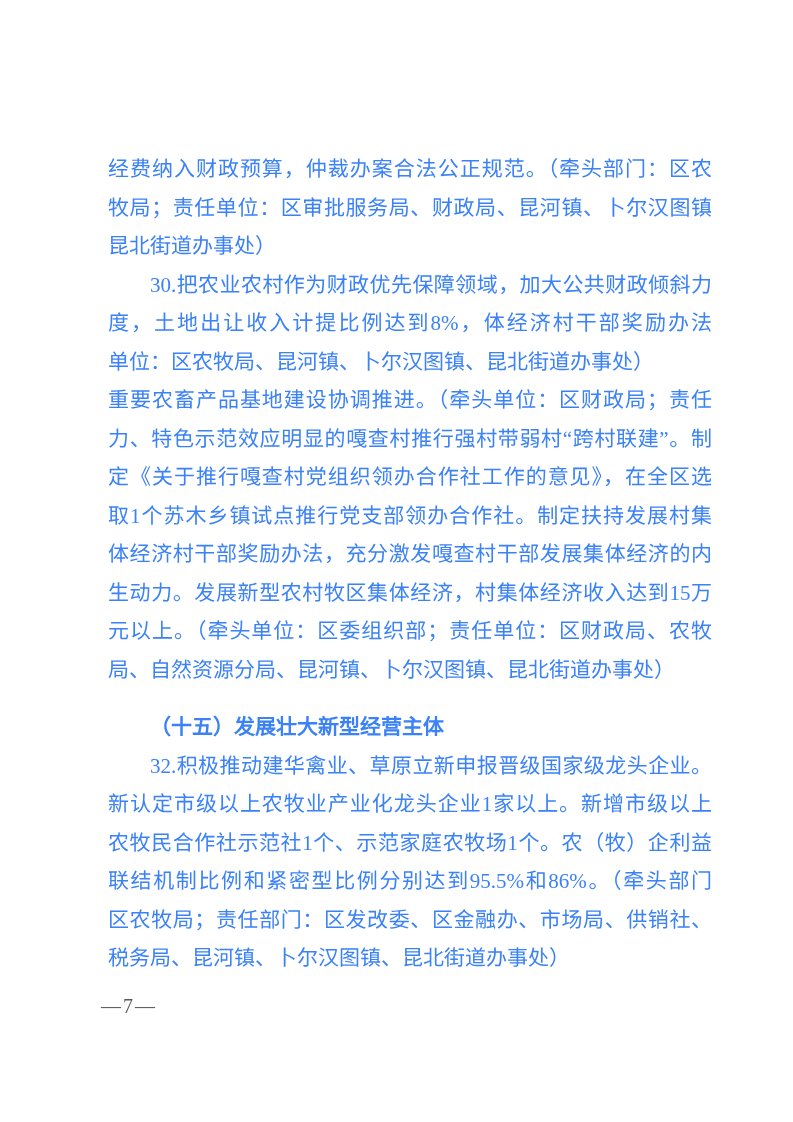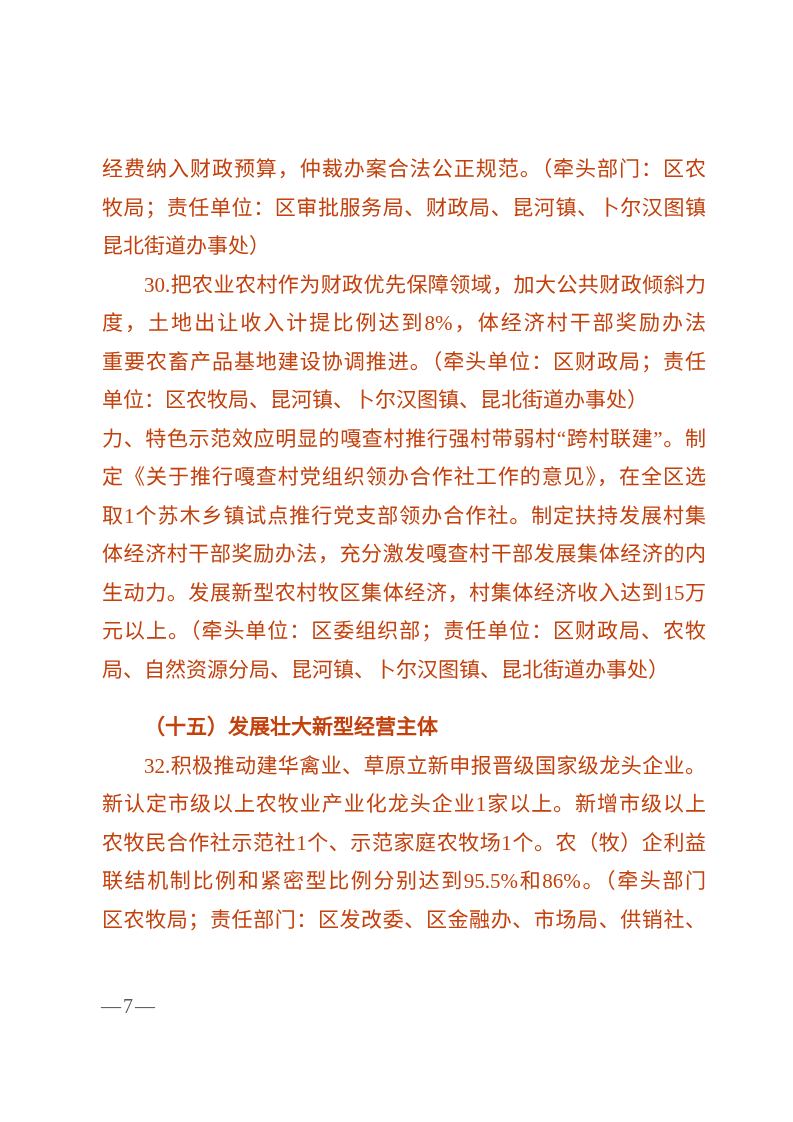--- a/index.html
+++ b/index.html
@@ -16,24 +16,24 @@
   }
   .page {
     position: absolute;
     left: 0; top: 0;
     width: 793px;
     height: 1122px;
     background: #ffffff;
   }
   .textblock {
     position: absolute;
-    left: 102px;
+    left: 108px;
     top: 150px;
     width: 604px;
-    color: #c2410c;
+    color: #3b82f6;
   }
   .line {
     font-size: 21px;
     height: 38.5px;
     line-height: 38.5px;
     white-space: nowrap;
     text-align: justify;
     text-align-last: justify;
     overflow: visible;
   }
@@ -67,22 +67,22 @@
 
     <div>
       <div class="line">经费纳入财政预算，仲裁办案合法公正规范。（牵头部门：区农</div>
       <div class="line">牧局；责任单位：区审批服务局、财政局、昆河镇、卜尔汉图镇</div>
       <div class="line left">昆北街道办事处）</div>
     </div>
 
     <div>
       <div class="line ind">30.把农业农村作为财政优先保障领域，加大公共财政倾斜力</div>
       <div class="line">度，土地出让收入计提比例达到8%，体经济村干部奖励办法</div>
+      <div class="line left">单位：区农牧局、昆河镇、卜尔汉图镇、昆北街道办事处）</div>
       <div class="line">重要农畜产品基地建设协调推进。（牵头单位：区财政局；责任</div>
-      <div class="line left">单位：区农牧局、昆河镇、卜尔汉图镇、昆北街道办事处）</div>
     </div>
 
     <div>
       <div class="line">力、特色示范效应明显的嘎查村推行强村带弱村“跨村联建”。制</div>
       <div class="line">定《关于推行嘎查村党组织领办合作社工作的意见》，在全区选</div>
       <div class="line">取1个苏木乡镇试点推行党支部领办合作社。制定扶持发展村集</div>
       <div class="line">体经济村干部奖励办法，充分激发嘎查村干部发展集体经济的内</div>
       <div class="line">生动力。发展新型农村牧区集体经济，村集体经济收入达到15万</div>
       <div class="line">元以上。（牵头单位：区委组织部；责任单位：区财政局、农牧</div>
       <div class="line left">局、自然资源分局、昆河镇、卜尔汉图镇、昆北街道办事处）</div>
@@ -91,19 +91,20 @@
     <div class="heading">
       <div class="line left ind">（十五）发展壮大新型经营主体</div>
     </div>
 
     <div>
       <div class="line ind">32.积极推动建华禽业、草原立新申报晋级国家级龙头企业。</div>
       <div class="line">新认定市级以上农牧业产业化龙头企业1家以上。新增市级以上</div>
       <div class="line">农牧民合作社示范社1个、示范家庭农牧场1个。农（牧）企利益</div>
       <div class="line">联结机制比例和紧密型比例分别达到95.5%和86%。（牵头部门</div>
       <div class="line">区农牧局；责任部门：区发改委、区金融办、市场局、供销社、</div>
+      <div class="line left">税务局、昆河镇、卜尔汉图镇、昆北街道办事处）</div>
     </div>
 
   </div>
 
   <div class="footer">—7—</div>
 
 </div>
 
 </body></html>

